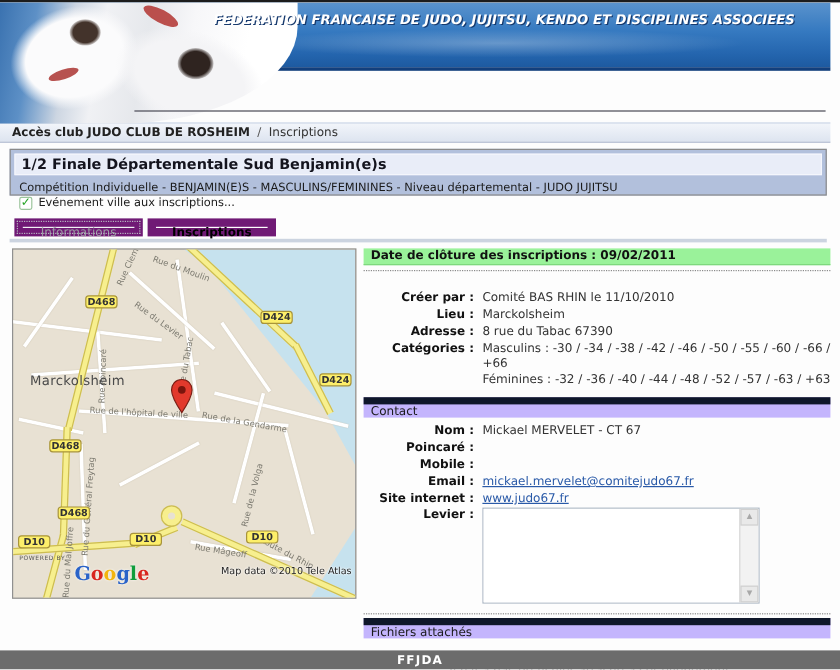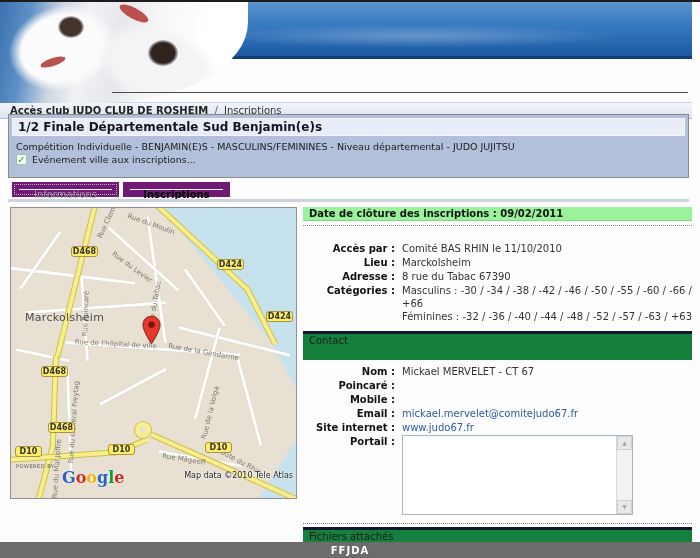--- a/index.html
+++ b/index.html
@@ -33,21 +33,21 @@
   .nav-rule { position:absolute; left:112px; top:90px; width:576px; height:1px; background:#4a4a55; z-index:4; }
 
   
   .breadcrumb { position:absolute; left:0; top:100px; width:692px; height:17px; line-height:16px;
     background:linear-gradient(#f2f5fa, #dde4f0); border-top:1px solid #c9d4e6; border-bottom:1px solid #aeb9cf;
     font-size:10px; color:#333; padding-left:10px; }
   .bc-bold { font-weight:bold; color:#222; }
   .bc-sep { color:#555; margin:0 3px; }
 
   
-  .event-panel { position:absolute; left:8px; top:112px; width:681px; height:64px;
+  .event-panel { position:absolute; left:8px; top:122px; width:681px; height:39px;
     background:#b2c0dc; border:1px solid #8a8a8a; }
   .event-title { margin:3px; background:#e9edf8; border:1px solid #f4f6fc; padding:1px 5px;
     font-size:12px; font-weight:bold; color:#14141e; }
   .event-sub { padding:2px 7px 0; font-size:9.5px; color:#1a1a1a; }
   .event-status { padding:2px 7px 0; font-size:9.5px; color:#1a1a1a; display:flex; align-items:center; }
   .check-box { display:inline-block; width:11px; height:11px; background:#fff; border:1px solid #9cc49c;
     border-radius:2px; color:#27a527; font-size:10px; line-height:9px; font-weight:bold; text-align:center; margin-right:5px; }
 
   
   .tab { position:absolute; top:180px; height:15px; width:107px; font-size:10px; text-align:center;
@@ -81,22 +81,22 @@
 
   
   .detail-panel { position:absolute; left:303px; top:205px; width:389px; }
   .green-bar { height:14px; background:#9af29a; border-bottom:1px solid #7ed87e; font-size:10px;
     font-weight:bold; color:#111; line-height:13px; padding-left:6px; }
   .dotted-sep { border-top:1px dotted #8a8a8a; margin-top:4px; }
   .detail-rows { padding-top:16px; }
   .drow { display:flex; font-size:10px; line-height:13px; margin-bottom:1px; }
   .dlabel { width:92px; text-align:right; font-weight:bold; color:#111; flex:none; }
   .dvalue { padding-left:7px; color:#333; }
-  .dvalue a { color:#2a5aa8; cursor:pointer; }
-  .section-bar { height:29px; background:#15803d; border-top:3px solid #0f172a; font-size:10px;
+  .dvalue a { color:#2a5aa8; text-decoration:underline; cursor:pointer; }
+  .section-bar { height:17px; background:#c4b5fd; border-top:6px solid #0f172a; font-size:10px;
     color:#1a1a1a; line-height:13px; padding-left:6px; margin-top:8px; }
   .contact-rows { padding-top:5px; }
   .msg-box { display:flex; border:1px solid #a9b4c2; width:231px; height:80px; background:#fff; }
   .msg-text { flex:1; border:none; resize:none; outline:none; font-family:"DejaVu Sans", sans-serif; font-size:10px; }
   .fake-scroll { width:16px; background:#f2f2f2; border-left:1px solid #d8d8d8; display:flex;
     flex-direction:column; justify-content:space-between; }
   .scroll-btn { height:14px; background:#e9e9e9; border:1px solid #d0d0d0; color:#a8a8a8;
     font-size:6px; text-align:center; line-height:12px; cursor:pointer; }
   .attach-msg { font-size:10px; font-style:italic; color:#222; text-align:center; padding-top:22px; }
 
@@ -111,20 +111,21 @@
 
   <div class="banner-band"></div>
   <div class="photo">
     <div class="shape fig1"></div>
     <div class="shape fig2"></div>
     <div class="shape head1"></div>
     <div class="shape head2"></div>
     <div class="shape belt1"></div>
     <div class="shape belt2"></div>
   </div>
+  <div class="banner-title">FEDERATION FRANCAISE DE JUDO, JUJITSU, KENDO ET DISCIPLINES ASSOCIEES</div>
 
   <div class="nav-rule"></div>
 
   <div class="breadcrumb">
     <span class="bc-bold">Accès club</span>
     <span class="bc-bold">JUDO CLUB DE ROSHEIM</span>
     <span class="bc-sep">/</span>
     <span>Inscriptions</span>
   </div>
 
@@ -208,21 +209,21 @@
   </div>
 
   <div class="detail-panel">
     <div class="green-bar">
       <span>Date de clôture des inscriptions</span><span> : </span><span>09/02/2011</span>
     </div>
     <div class="dotted-sep"></div>
 
     <div class="detail-rows">
       <div class="drow">
-        <div class="dlabel">Accès par :</div>
+        <div class="dlabel">Créer par :</div>
         <div class="dvalue">Comité BAS RHIN le 11/10/2010</div>
       </div>
       <div class="drow">
         <div class="dlabel">Lieu :</div>
         <div class="dvalue">Marckolsheim</div>
       </div>
       <div class="drow">
         <div class="dlabel">Adresse :</div>
         <div class="dvalue">8 rue du Tabac 67390</div>
       </div>
@@ -252,21 +253,21 @@
       </div>
       <div class="drow">
         <div class="dlabel">Email :</div>
         <div class="dvalue"><a>mickael.mervelet@comitejudo67.fr</a></div>
       </div>
       <div class="drow">
         <div class="dlabel">Site internet :</div>
         <div class="dvalue"><a>www.judo67.fr</a></div>
       </div>
       <div class="drow">
-        <div class="dlabel">Portail :</div>
+        <div class="dlabel">Levier :</div>
         <div class="dvalue">
           <div class="msg-box">
             <textarea class="msg-text" style=""></textarea>
             <div class="fake-scroll">
               <div class="scroll-btn">▲</div>
               <div class="scroll-btn">▼</div>
             </div>
           </div>
         </div>
       </div>

